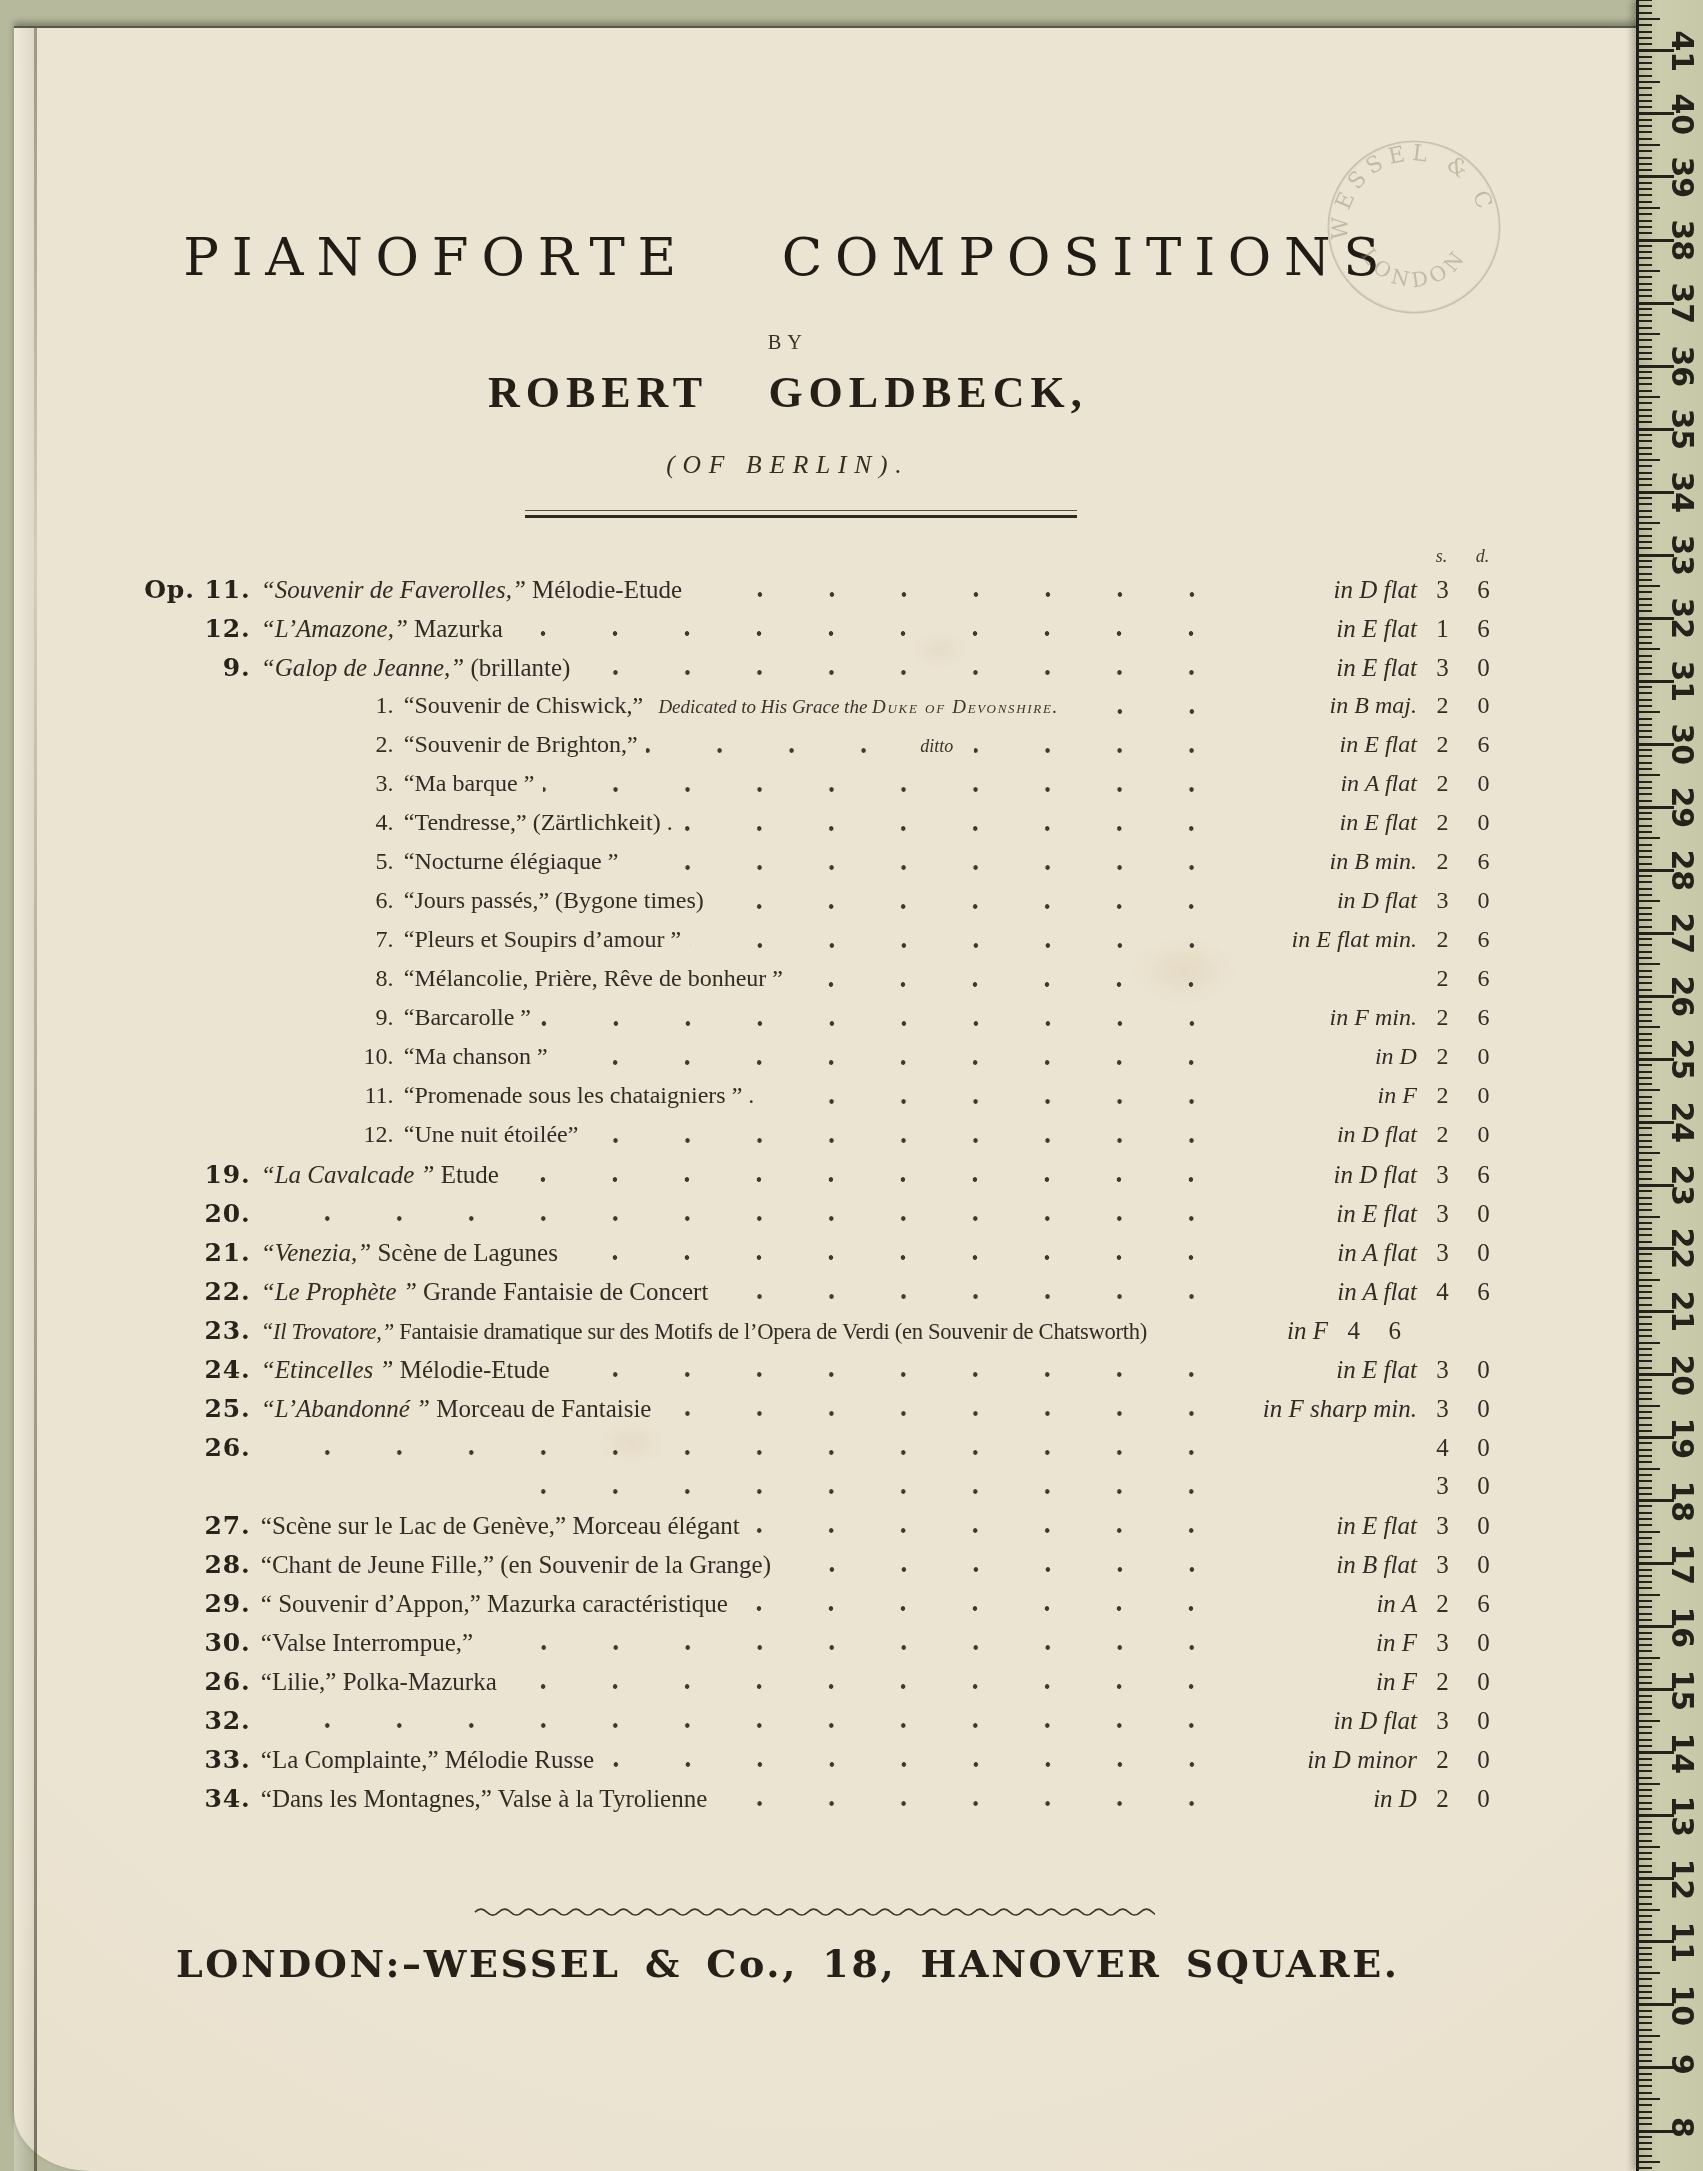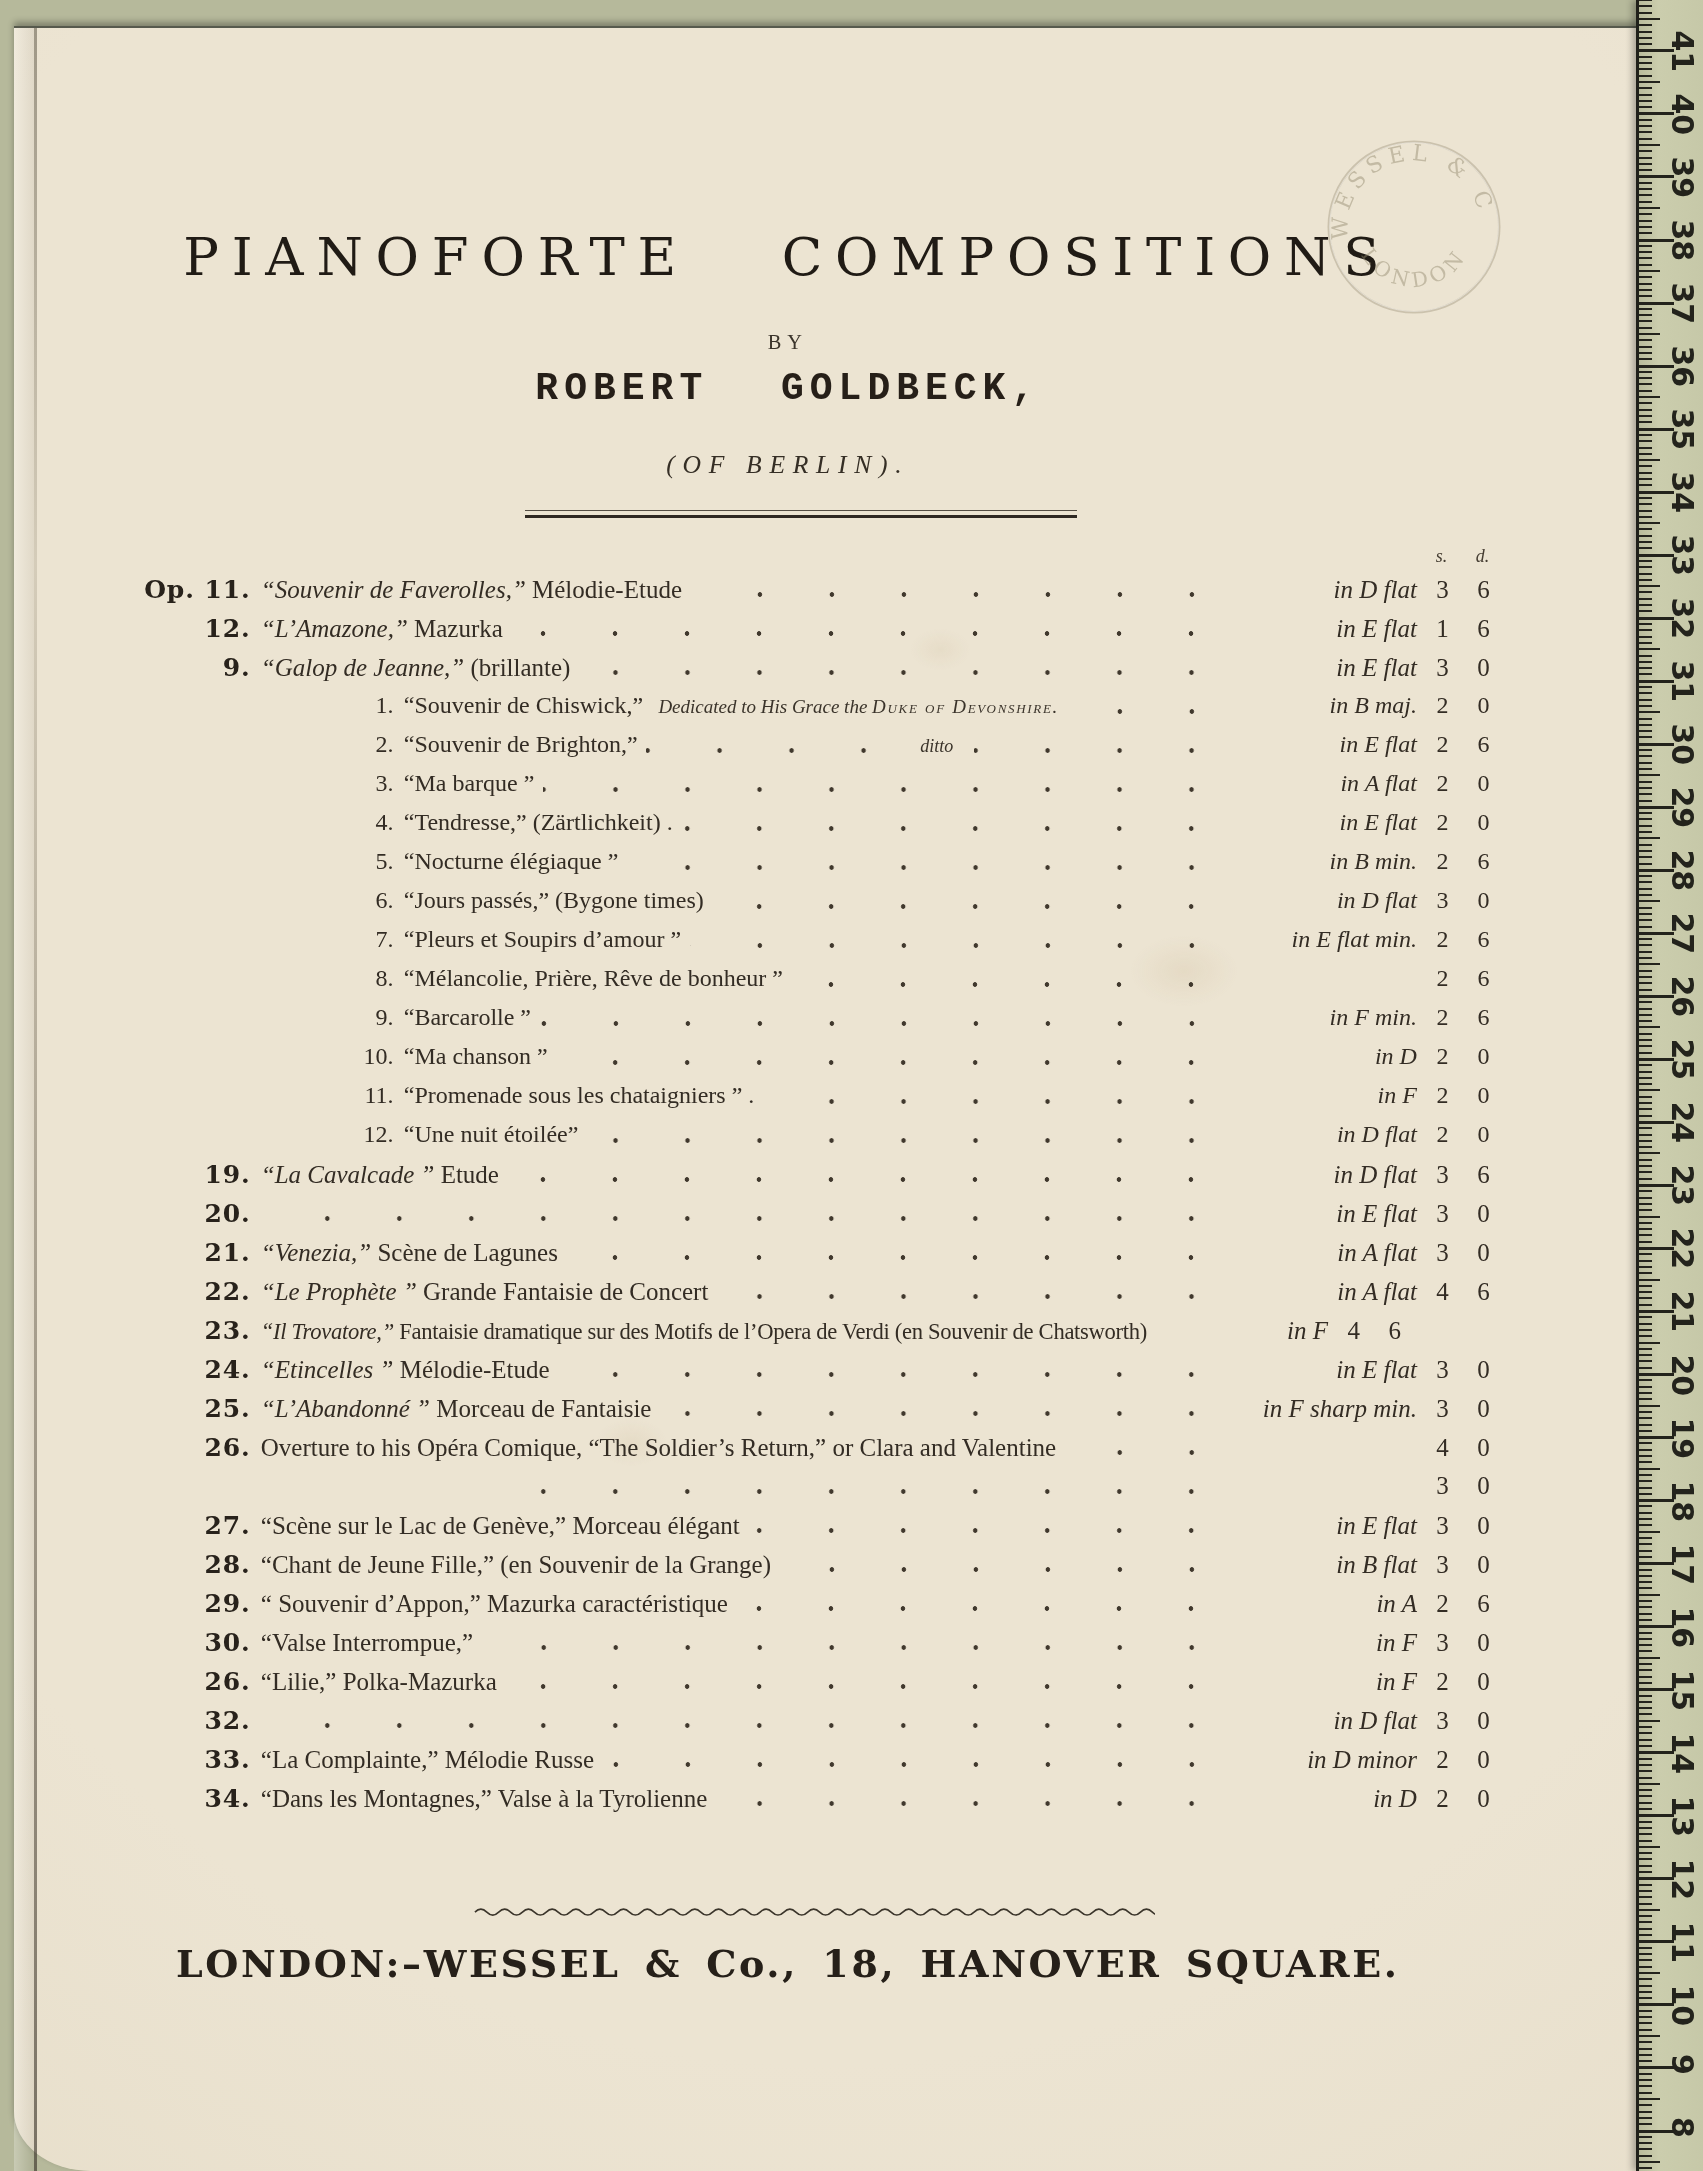--- a/index.html
+++ b/index.html
@@ -27,21 +27,21 @@
   }
   .paper::after{ 
     content:"";position:absolute;left:0;top:0;bottom:0;width:20.4px;
     background:linear-gradient(90deg, rgba(255,255,255,.25), rgba(0,0,0,.05));
   }
   
   .center-line{position:absolute;left:0;right:77px;text-align:center;white-space:nowrap;color:#241f19;}
   .main-title{top:198px;font-family:"DejaVu Serif", serif;font-size:53px;font-weight:500;
     letter-spacing:12.8px;word-spacing:63px;color:#201b15;}
   .byline{top:303px;font-size:20.4px;letter-spacing:6px;color:#3a332a;}
-  .author{top:339px;font-family:Liberation Mono, monospace;font-weight:700;font-size:38px;
+  .author{top:339px;font-family:Liberation Serif, serif;font-weight:700;font-size:44px;
     letter-spacing:6px;word-spacing:44px;color:#261f18;}
   .origin{top:422px;font-size:25.6px;font-style:italic;letter-spacing:7.7px;color:#352e25;}
   .title-rule{position:absolute;left:511px;top:482px;width:552px;height:8.5px;}
   .title-rule i{position:absolute;left:0;right:0;display:block;}
   .title-rule .thin{top:0;border-top:1.7px solid rgba(46,40,32,.8);}
   .title-rule .thick{top:5.1px;border-top:3.4px solid #2e2822;}
   
   .sd-header{position:absolute;top:518px;right:136px;width:82px;display:flex;}
   .sd-header span{width:41px;text-align:center;font-style:italic;font-size:18px;color:#453d32;}
   
@@ -275,21 +275,20 @@
       <div class="row main">
         <span class="num">25.</span>
         <span class="title"><em class="ti">“L’Abandonné ”</em><span> Morceau de Fantaisie</span></span>
         <span class="leader"></span>
         <span class="key">in F sharp min.</span>
         <span class="s">3</span>
         <span class="d">0</span>
       </div>
       <div class="row main">
         <span class="num">26.</span>
-        <span class="title"><span>Overture to his Opéra Comique, “The Soldier’s Return,” or Clara and Valentine</span></span>
         <span class="leader"></span>
         <span class="key"></span>
         <span class="s">4</span>
         <span class="d">0</span>
       </div>
       <div class="row cont">
         <span class="leader"></span>
         <span class="key"></span>
         <span class="s">3</span>
         <span class="d">0</span>

